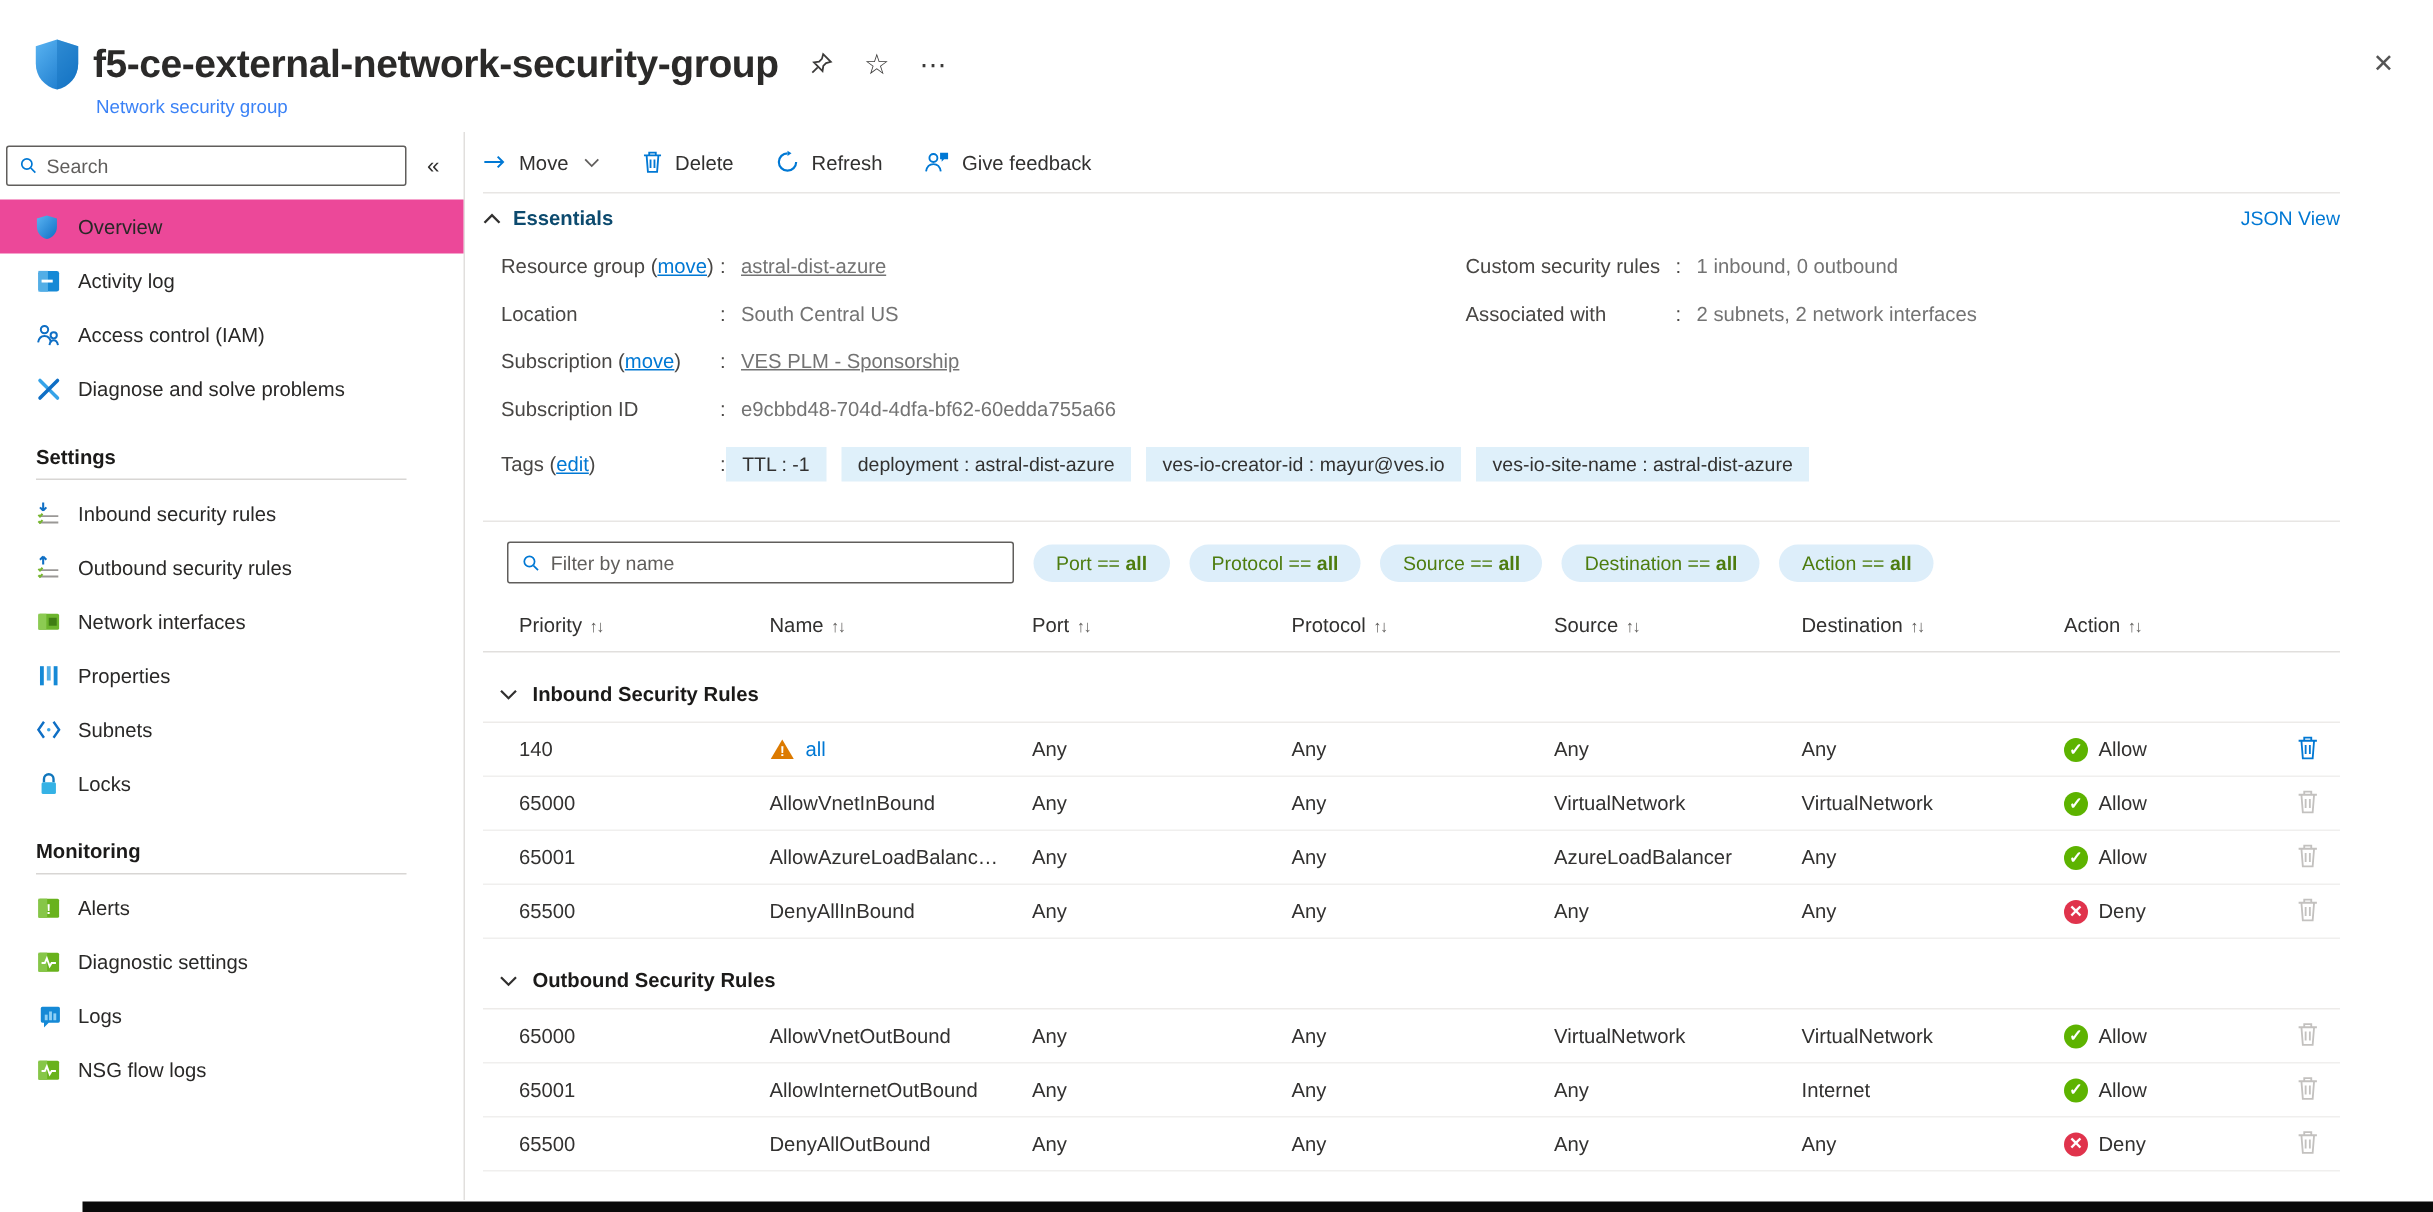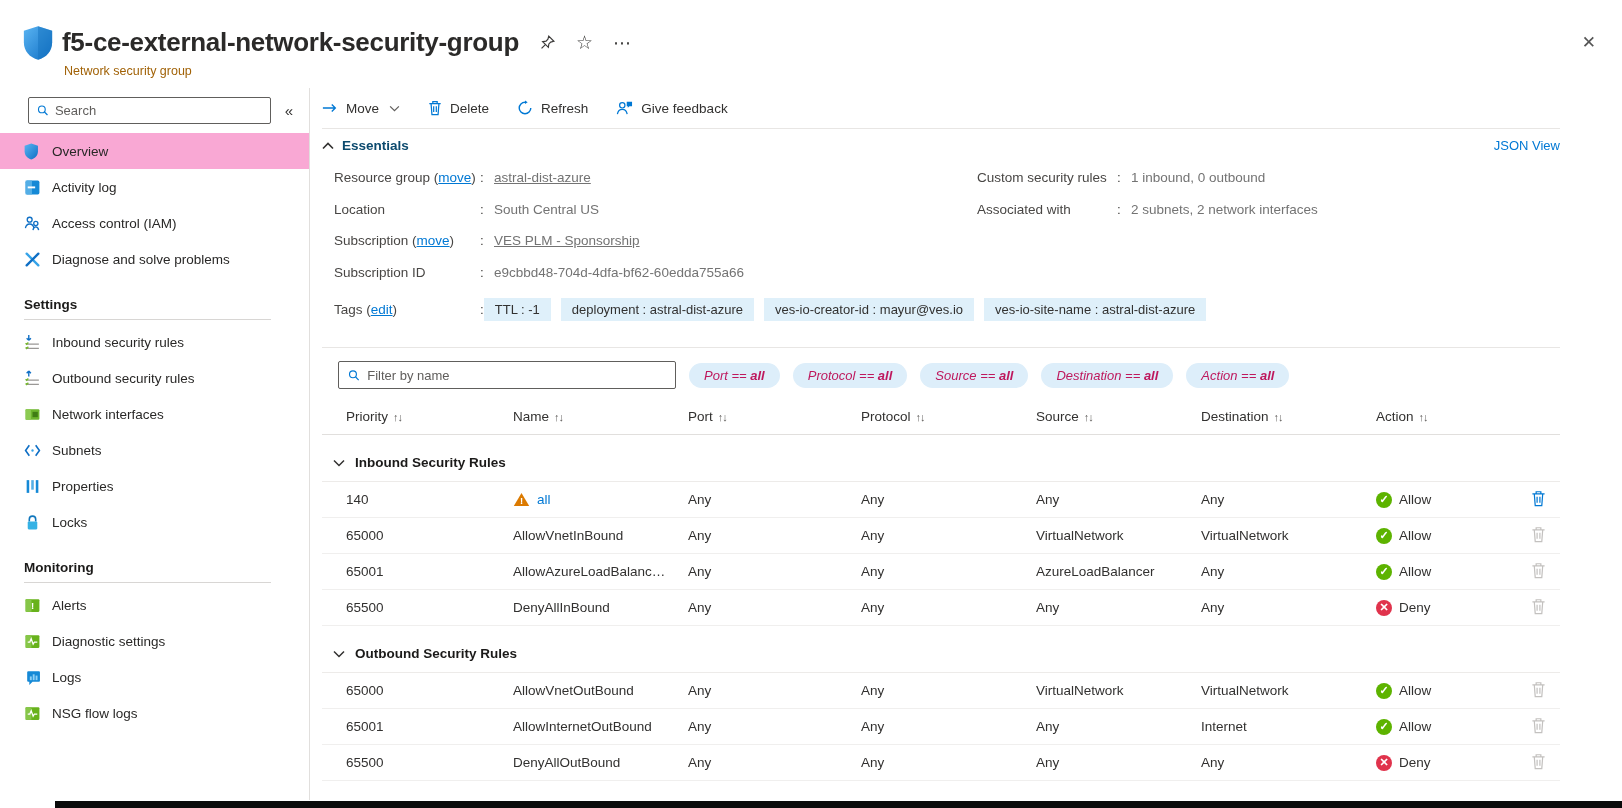--- a/index.html
+++ b/index.html
@@ -8,34 +8,34 @@
   .page { position:relative; width:1622px; height:808px; }
 
   
   .titlebar { position:absolute; left:0; top:0; right:0; height:88px; }
   .app-icon { position:absolute; left:22px; top:25px; width:32px; height:36px; }
   .title-row { position:absolute; left:62px; top:27px; display:flex; align-items:center; gap:20px; }
   .page-title { font-size:26px; font-weight:700; color:#2b2a29; letter-spacing:-0.3px; }
   .hdr-ico { color:#3b3a39; display:inline-flex; align-items:center; cursor:pointer; }
   .hdr-star { font-size:19px; color:#3b3a39; }
   .hdr-ellipsis { font-size:18px; color:#3b3a39; letter-spacing:2px; }
-  .subtitle { position:absolute; left:64px; top:64px; font-size:12.5px; color:#a16207; }
+  .subtitle { position:absolute; left:64px; top:64px; font-size:12.5px; color:#3b82f6; }
   .close-btn { position:absolute; right:26px; top:32px; font-size:17px; color:#555; cursor:pointer; }
 
   
   .sidebar { position:absolute; left:0; top:88px; width:310px; bottom:8px; border-right:1px solid #e1dfdd; background:#fff; }
-  .search-row { display:flex; align-items:center; padding:9px 12px 9px 28px; gap:10px; }
+  .search-row { display:flex; align-items:center; padding:9px 12px 9px 4px; gap:10px; }
   .search-box { flex:1; display:flex; align-items:center; gap:6px; height:27px;
     border:1px solid #605e5c; border-radius:2px; padding:0 8px; }
   .search-box input { border:none; outline:none; width:100%; font-size:13px; font-family:inherit; color:#323130; }
   .search-box input::placeholder { color:#605e5c; }
   .collapse-btn { font-size:15px; color:#323130; cursor:pointer; padding:0 4px; }
   .nav-item { display:flex; align-items:center; gap:11px; height:36px; padding-left:24px;
     font-size:13.5px; color:#292827; cursor:pointer; }
-  .nav-item.selected { background:#f9a8d4; }
+  .nav-item.selected { background:#ec4899; }
   .nav-item .ico { width:17px; height:17px; flex:0 0 17px; display:inline-flex; }
   .nav-section { margin-top:14px; }
   .nav-section-title { padding:6px 0 7px 24px; font-size:13.5px; font-weight:700; color:#1b1a19; }
   .nav-section-rule { border:none; border-top:1px solid #d8d6d4; margin:0 38px 4px 24px; }
 
   
   .main { position:absolute; left:311px; top:88px; right:0; bottom:0; padding:0 62px 0 11px; }
   .toolbar { display:flex; align-items:center; gap:28px; height:40px; }
   .tb-btn { display:flex; align-items:center; gap:8px; font-size:13.5px; color:#323130; cursor:pointer; }
   .tb-btn svg { display:block; }
@@ -58,22 +58,22 @@
   .ess-value { color:#737373; }
   .tags-row { margin-top:6px; height:30px; }
   .tag-pills { display:flex; gap:10px; }
   .tag-pill { background:#dff0fa; padding:4px 11px; font-size:13px; color:#323130; white-space:nowrap; cursor:pointer; }
 
   .filter-row { display:flex; align-items:center; gap:13px; margin-top:13px;padding-left:16px; }
   .filter-box { width:338px; height:28px; display:flex; align-items:center; gap:7px;
     border:1px solid #605e5c; border-radius:2px; padding:0 9px; }
   .filter-box input { border:none; outline:none; width:100%; font-size:13px; font-family:inherit; }
   .filter-box input::placeholder { color:#605e5c; }
-  .filter-pill { background:#ddeefa; border-radius:15px; padding:5px 15px; font-size:13px; color:#be185d;
-    white-space:nowrap; cursor:pointer;font-style:italic; }
+  .filter-pill { background:#ddeefa; border-radius:15px; padding:5px 15px; font-size:13px; color:#4d7c0f;
+    white-space:nowrap; cursor:pointer; }
   .filter-pill b { font-weight:700; }
 
   .grid-row { display:grid; grid-template-columns:167px 175px 173px 175px 165px 175px 130px 1fr;
     align-items:center; padding-left:24px; }
   .thead { height:37px; font-size:13.5px; color:#323130; border-bottom:1px solid #e1dfdd; margin-top:9px; }
   .sort { font-size:11px; color:#605e5c; margin-left:5px; letter-spacing:-1px; }
   .group-row { display:flex; align-items:center; gap:10px; height:38px; padding-left:11px;
     font-size:13.5px; font-weight:700; color:#1b1a19; border-bottom:1px solid #edebe9; cursor:pointer; }
   .rule-row { height:36px; font-size:13.5px; color:#323130; border-bottom:1px solid #f0efee; }
   .name-cell { display:flex; align-items:center; gap:7px; }
@@ -205,37 +205,37 @@
           <svg viewBox="0 0 16 16">
               <rect x="1.5" y="3" width="13" height="10" rx="1" fill="#6cb52d"></rect>
               <rect x="1.5" y="3" width="5" height="10" fill="#8ccb52"></rect>
               <rect x="8" y="5.5" width="5" height="5" fill="#3f7d14"></rect>
             </svg>
         </span>
         <span>Network interfaces</span>
       </div>
       <div class="nav-item">
         <span class="ico">
+          <svg viewBox="0 0 16 16">
+              <rect x="2.5" y="2" width="2.4" height="12" fill="#1589d6"></rect>
+              <rect x="6.8" y="2" width="2.4" height="9" fill="#53aee6"></rect>
+              <rect x="11.1" y="2" width="2.4" height="12" fill="#1589d6"></rect>
+            </svg>
+        </span>
+        <span>Properties</span>
+      </div>
+      <div class="nav-item">
+        <span class="ico">
           <svg viewBox="0 0 16 16" fill="none" stroke="#0f6fc5" stroke-width="1.5">
               <path d="M5 3L1.5 8 5 13"></path>
               <path d="M11 3l3.5 5L11 13"></path>
               <circle cx="8" cy="8" r="1.1" fill="#36a3e8" stroke="none"></circle>
             </svg>
         </span>
         <span>Subnets</span>
-      </div>
-      <div class="nav-item">
-        <span class="ico">
-          <svg viewBox="0 0 16 16">
-              <rect x="2.5" y="2" width="2.4" height="12" fill="#1589d6"></rect>
-              <rect x="6.8" y="2" width="2.4" height="9" fill="#53aee6"></rect>
-              <rect x="11.1" y="2" width="2.4" height="12" fill="#1589d6"></rect>
-            </svg>
-        </span>
-        <span>Properties</span>
       </div>
       <div class="nav-item">
         <span class="ico">
           <svg viewBox="0 0 16 16">
               <path d="M5 7V5a3 3 0 0 1 6 0v2" fill="none" stroke="#1076bc" stroke-width="1.5"></path>
               <rect x="3.5" y="7" width="9" height="7.5" rx="1" fill="#35b2e5"></rect>
             </svg>
         </span>
         <span>Locks</span>
       </div>

